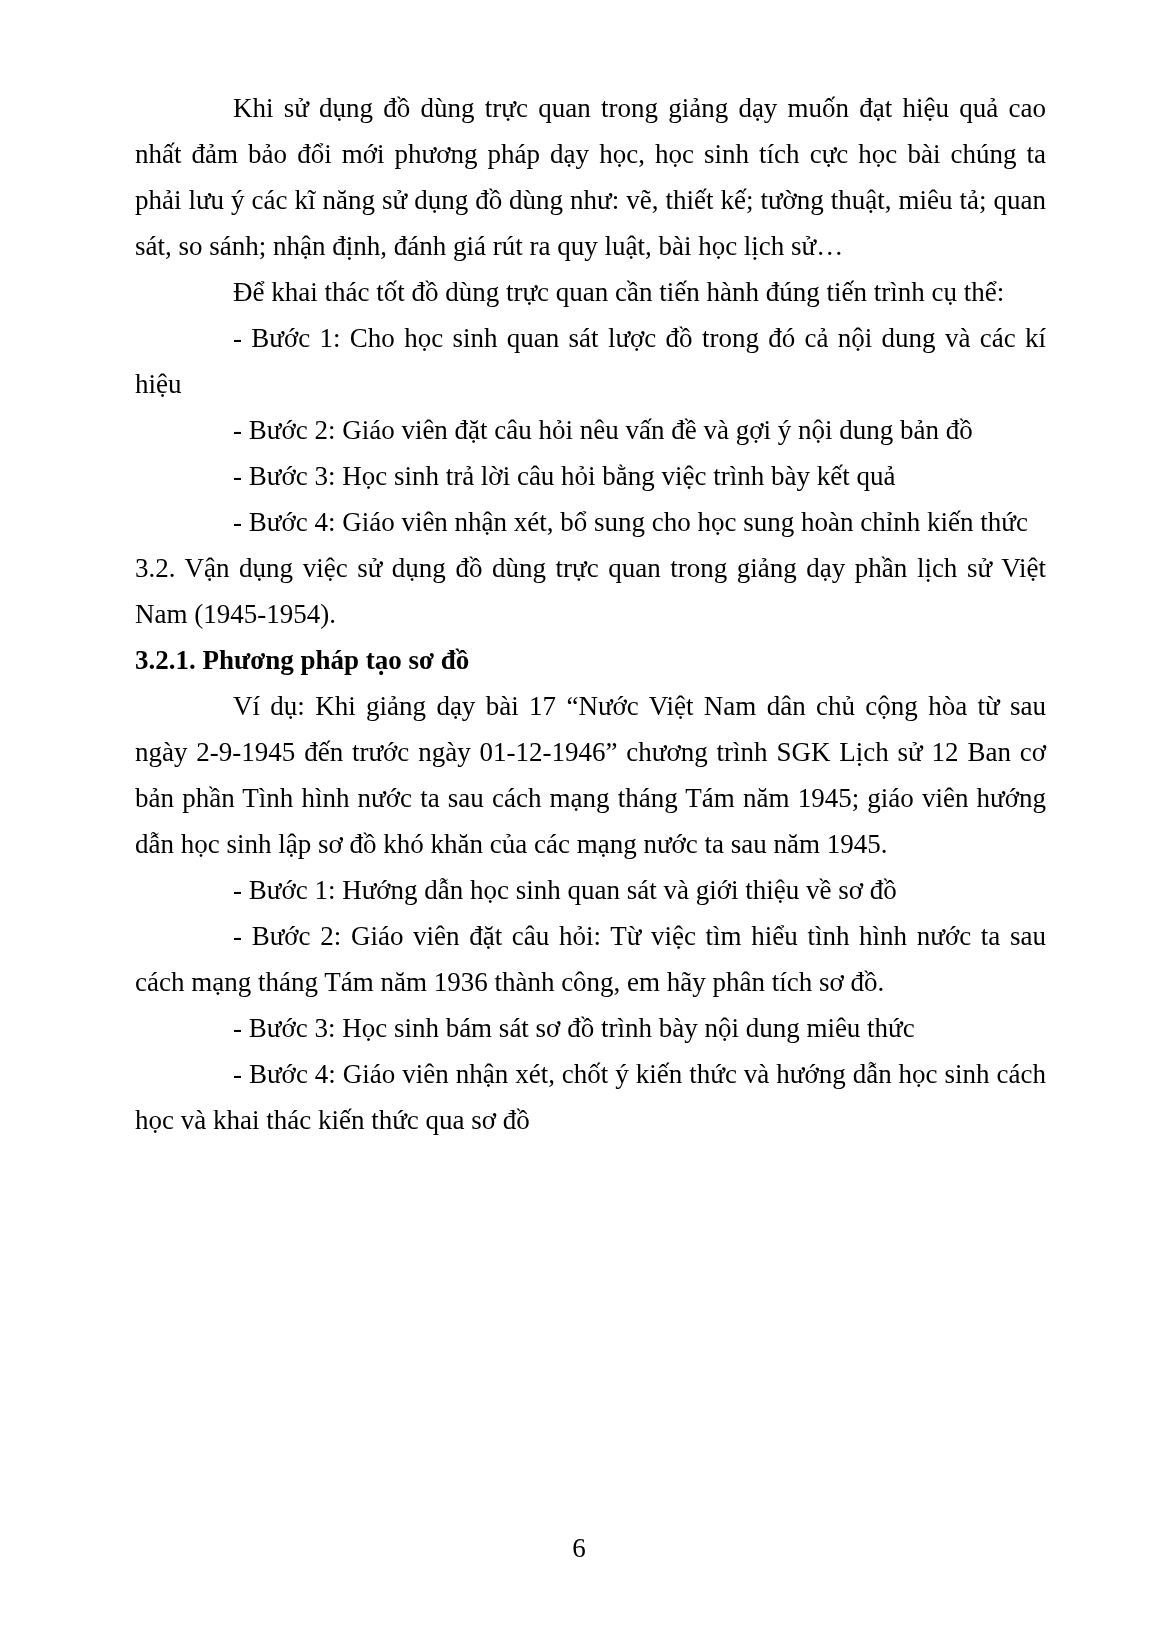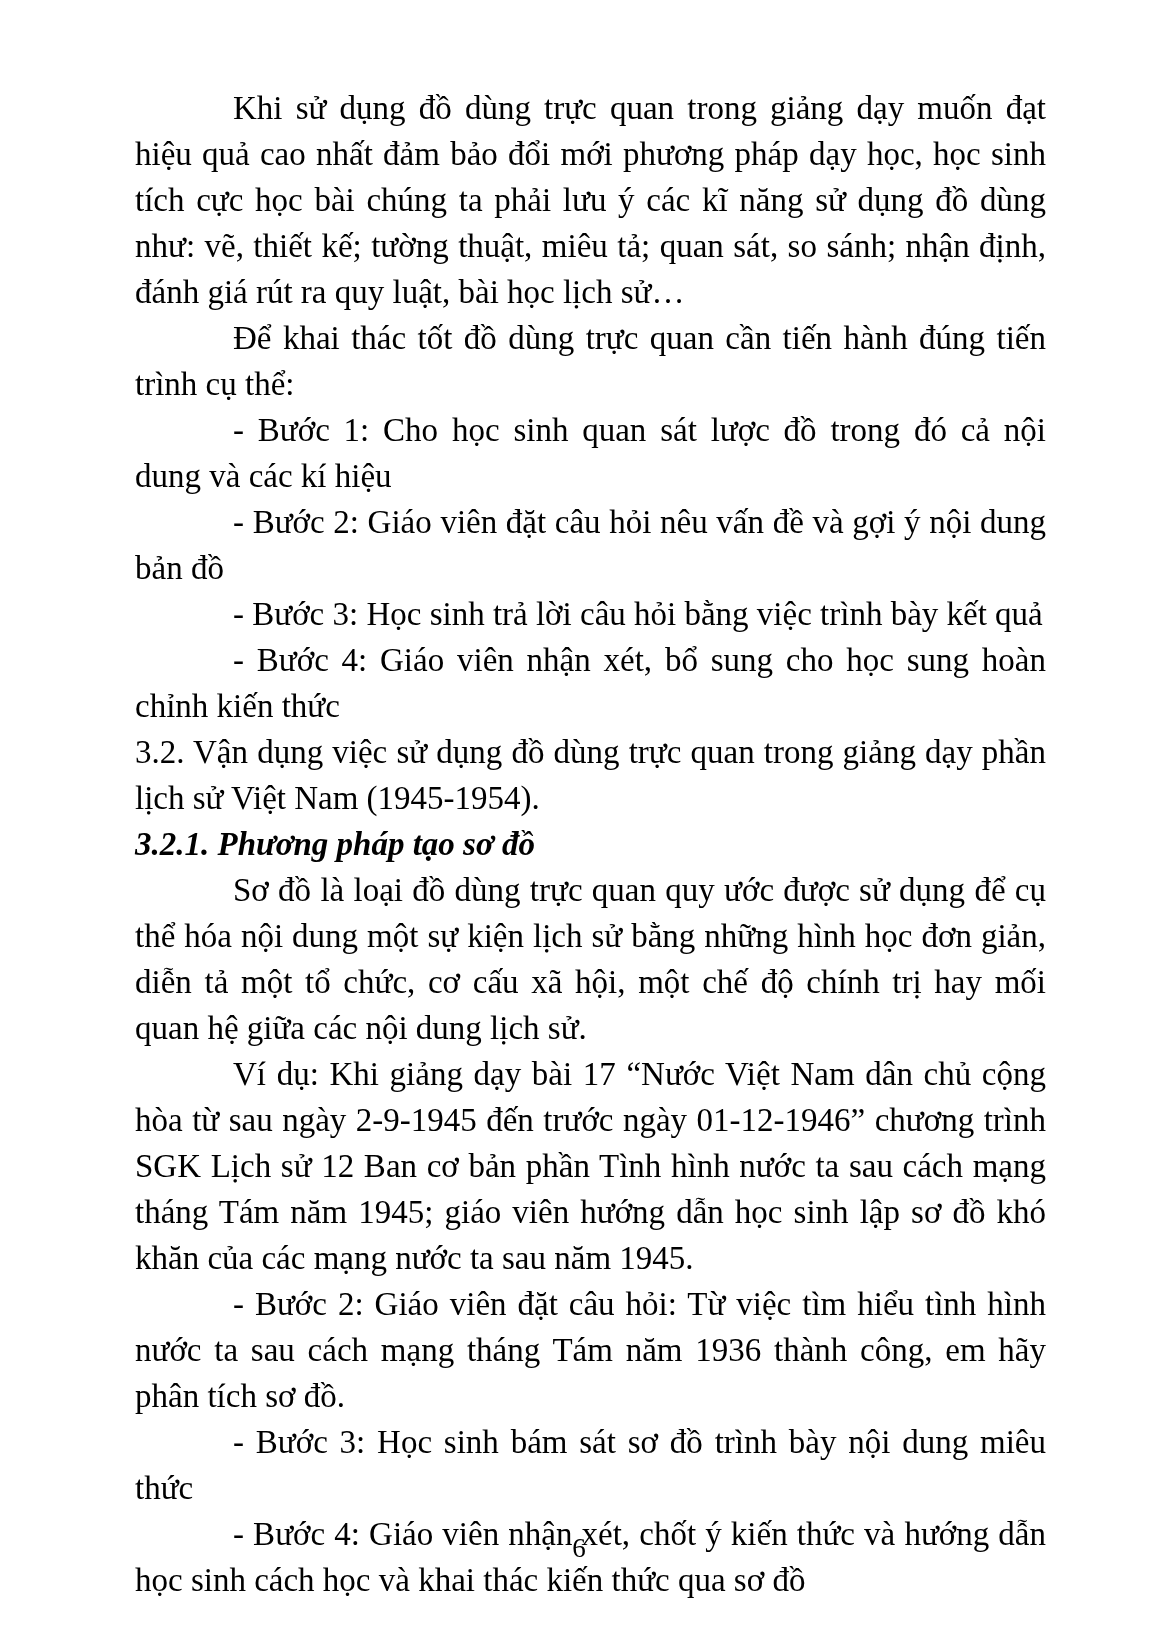--- a/index.html
+++ b/index.html
@@ -14,38 +14,37 @@
     background: #ffffff;
     color: #000000;
     font-family: "Liberation Serif", "DejaVu Serif", serif;
     overflow: hidden;
   }
   .content {
     position: absolute;
     left: 135px;
     top: 85px;
     width: 911px;
-    font-size: 33px;
+    font-size: 27px;
     line-height: 46px;
     text-align: justify;
   }
   .content p {
     margin: 0;
     padding: 0;
     text-indent: 98px;
   }
   .content p.no-indent {
     text-indent: 0;
   }
   .content p.bold {
     font-weight: normal;
   }
   .content p.bold-italic {
     font-weight: bold;
-    font-style: italic;
   }
   .footer {
     position: absolute;
     left: 0;
     right: 0;
     top: 1532px;
     text-align: center;
     font-size: 27px;
     line-height: 32px;
   }
@@ -56,22 +55,22 @@
 <div class="page">
   <div class="content" id="paragraphs">
       <p>Khi sử dụng đồ dùng trực quan trong giảng dạy muốn đạt hiệu quả cao nhất đảm bảo đổi mới phương pháp dạy học, học sinh tích cực học bài chúng ta phải lưu ý các kĩ năng sử dụng đồ dùng như: vẽ, thiết kế; tường thuật, miêu tả; quan sát, so sánh; nhận định, đánh giá rút ra quy luật, bài học lịch sử…</p>
       <p>Để khai thác tốt đồ dùng trực quan cần tiến hành đúng tiến trình cụ thể:</p>
       <p>- Bước 1: Cho học sinh quan sát lược đồ trong đó cả nội dung và các kí hiệu</p>
       <p>- Bước 2: Giáo viên đặt câu hỏi nêu vấn đề và gợi ý nội dung bản đồ</p>
       <p>- Bước 3: Học sinh trả lời câu hỏi bằng việc trình bày kết quả</p>
       <p>- Bước 4: Giáo viên nhận xét, bổ sung cho học sung hoàn chỉnh kiến thức</p>
       <p class="bold no-indent">3.2. Vận dụng việc sử dụng đồ dùng trực quan trong giảng dạy phần lịch sử Việt Nam (1945-1954).</p>
       <p class="bold-italic no-indent">3.2.1. Phương pháp tạo sơ đồ</p>
-      <p>Sơ đồ là loại đồ dùng trực quan quy ước được sử dụng để cụ thể hóa nội dung một sự kiện lịch sử bằng những hình học đơn giản, diễn tả một tổ chức, cơ cấu xã hội, một chế độ chính trị hay mối quan hệ giữa các nội dung lịch sử.</p>
       <p>Ví dụ: Khi giảng dạy bài 17 “Nước Việt Nam dân chủ cộng hòa từ sau ngày 2-9-1945 đến trước ngày 01-12-1946” chương trình SGK Lịch sử 12 Ban cơ bản phần Tình hình nước ta sau cách mạng tháng Tám năm 1945; giáo viên hướng dẫn học sinh lập sơ đồ khó khăn của các mạng nước ta sau năm 1945.</p>
+      <p>- Bước 1: Hướng dẫn học sinh quan sát và giới thiệu về sơ đồ</p>
       <p>- Bước 2: Giáo viên đặt câu hỏi: Từ việc tìm hiểu tình hình nước ta sau cách mạng tháng Tám năm 1936 thành công, em hãy phân tích sơ đồ.</p>
       <p>- Bước 3: Học sinh bám sát sơ đồ trình bày nội dung miêu thức</p>
       <p>- Bước 4: Giáo viên nhận xét, chốt ý kiến thức và hướng dẫn học sinh cách học và khai thác kiến thức qua sơ đồ</p>
     </div>
   <div class="footer">
     <span>6</span>
   </div>
 </div>
 
 </body></html>

